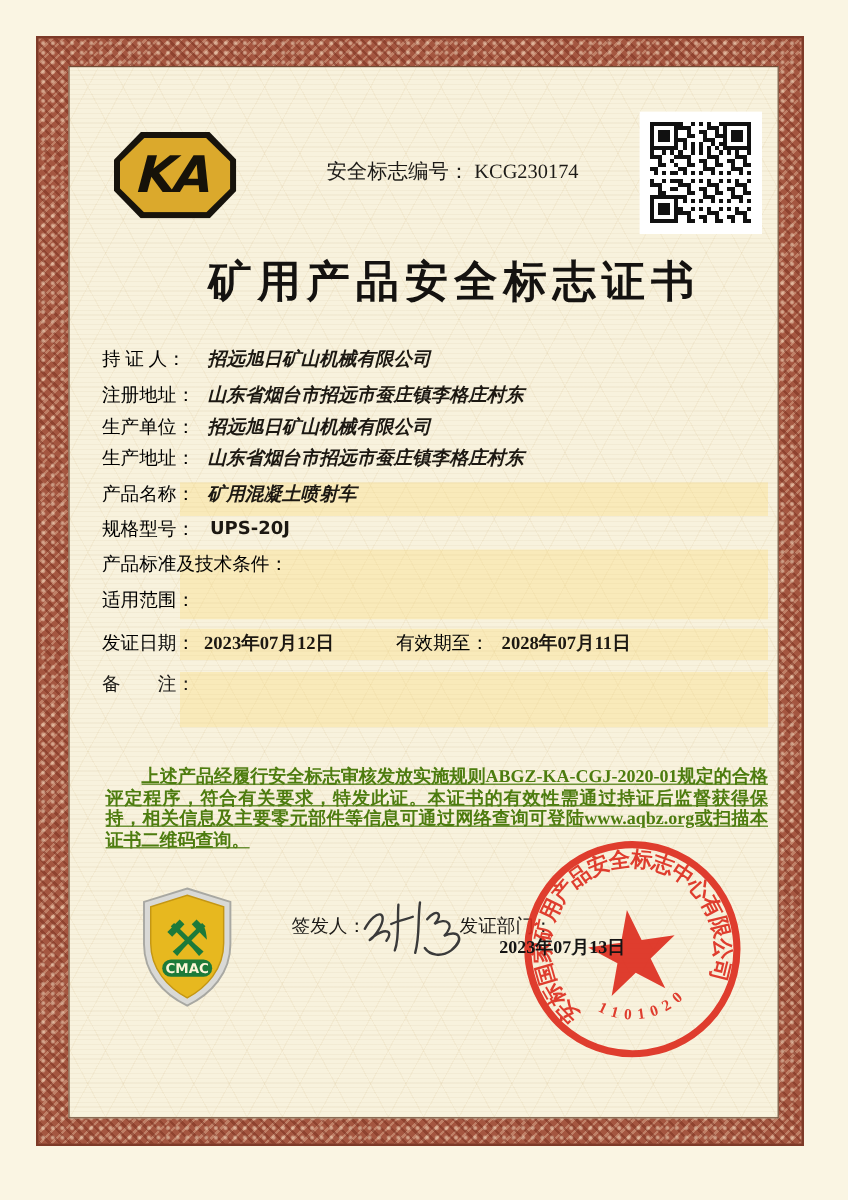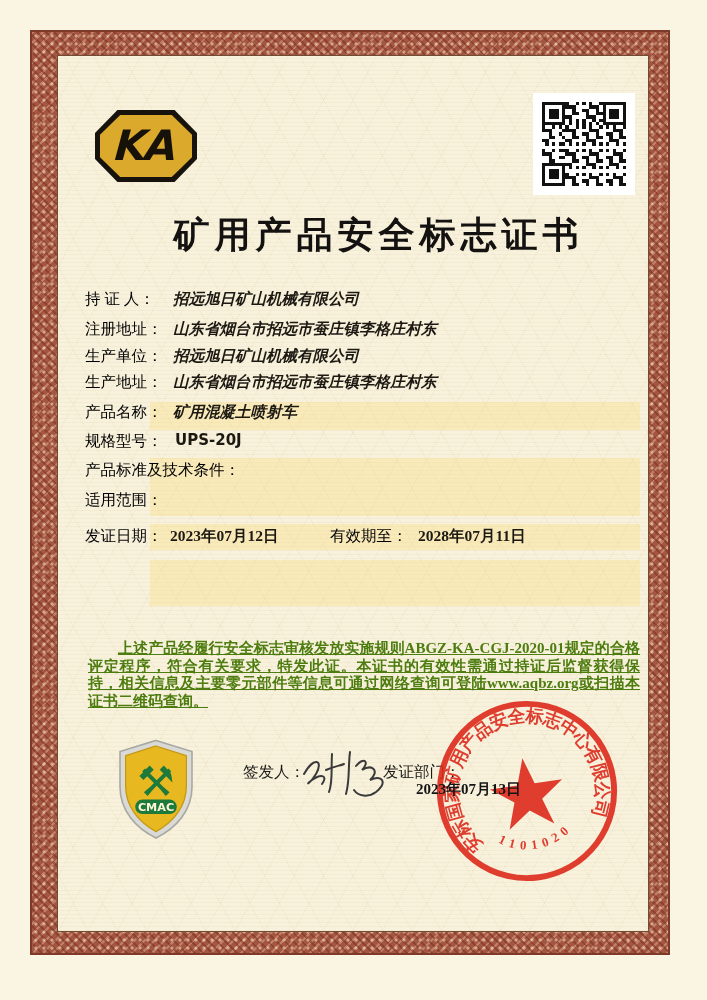--- a/index.html
+++ b/index.html
@@ -98,20 +98,24 @@
   <div class="hl" style="left:150px;top:458px;width:490px;height:58px"></div>
   <div class="hl" style="left:150px;top:524px;width:490px;height:26px"></div>
   <div class="hl" style="left:150px;top:560px;width:490px;height:46px"></div>
 
   <div class="ka-badge">
     <div class="ka-inner">
       <span class="ka-text">KA</span>
     </div>
   </div>
 
+  <div class="cert-no">
+    <span>安全标志编号：</span>
+    <span>KCG230174</span>
+  </div>
 
   <div class="qr-box">
     <svg id="qrsvg" viewBox="0 0 29 29" shape-rendering="crispEdges" aria-hidden="true">
         <rect width="29" height="29" fill="#fff"></rect>
         <rect x="2" y="2" width="1" height="1" fill="#111"></rect>
         <rect x="3" y="2" width="1" height="1" fill="#111"></rect>
         <rect x="4" y="2" width="1" height="1" fill="#111"></rect>
         <rect x="5" y="2" width="1" height="1" fill="#111"></rect>
         <rect x="6" y="2" width="1" height="1" fill="#111"></rect>
         <rect x="7" y="2" width="1" height="1" fill="#111"></rect>
@@ -445,20 +449,21 @@
   <div class="row" style="left:85px;top:526px">
     <span class="lab">发证日期：</span></div>
   <div class="row" style="left:170px;top:526px">
     <span class="val">2023年07月12日</span></div>
   <div class="row" style="left:330px;top:526px">
     <span class="lab">有效期至：</span></div>
   <div class="row" style="left:418px;top:526px">
     <span class="val">2028年07月11日</span></div>
 
   <div class="remark">
+    <span class="rlab">备　　注：</span>
   </div>
 
   <div class="statement">上述产品经履行安全标志审核发放实施规则ABGZ-KA-CGJ-2020-01规定的合格评定程序，符合有关要求，特发此证。本证书的有效性需通过持证后监督获得保持，相关信息及主要零元部件等信息可通过网络查询可登陆www.aqbz.org或扫描本证书二维码查询。</div>
 
   <div class="cmac">
     <svg viewBox="0 0 100 128" width="80" height="104" aria-hidden="true">
       <path d="M50 2 L95 16 V60 C95 90 75 112 50 124 C25 112 5 90 5 60 V16 Z" fill="#d9d9d6" stroke="#a8a8a2" stroke-width="2"></path>
       <path d="M50 9 L88 21 V59 C88 86 70 105 50 116 C30 105 12 86 12 59 V21 Z" fill="#e7b81f" stroke="#c49613" stroke-width="1.5"></path>
       <text x="50" y="72" text-anchor="middle" font-size="52" fill="#1d7a3a">⚒</text>
       <rect x="24" y="76" width="52" height="18" rx="9" fill="#1d7a3a"></rect>

